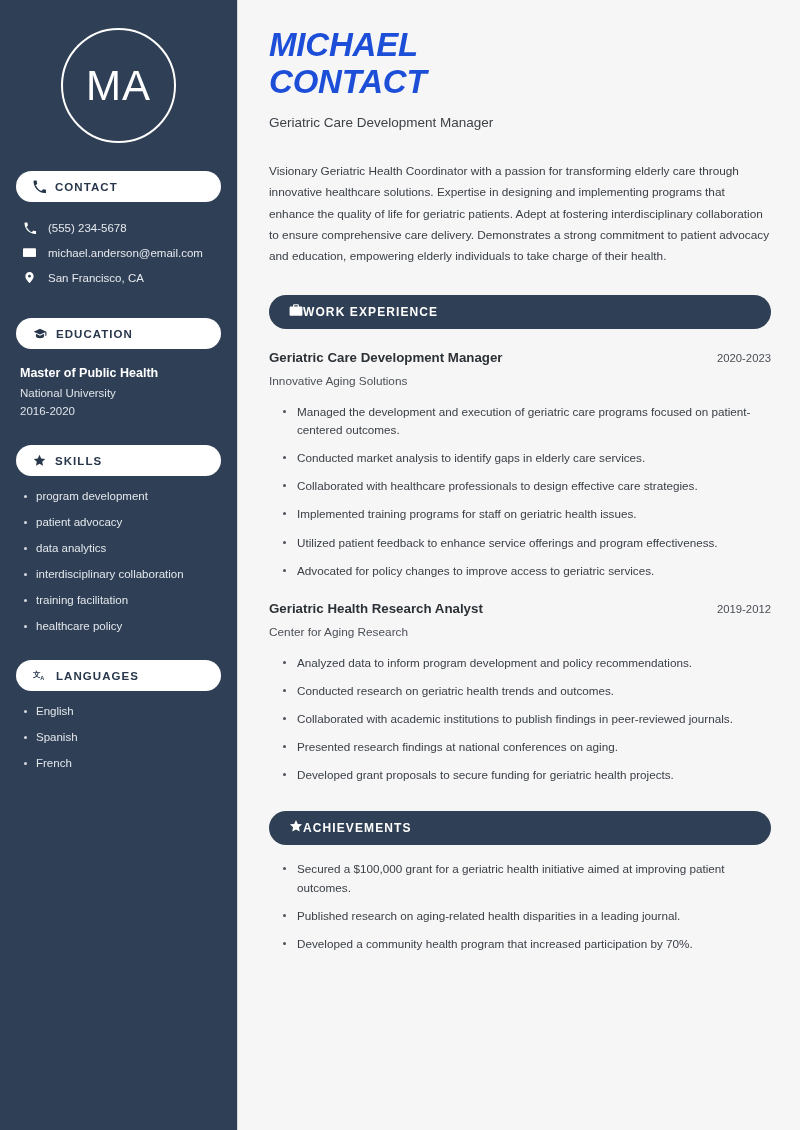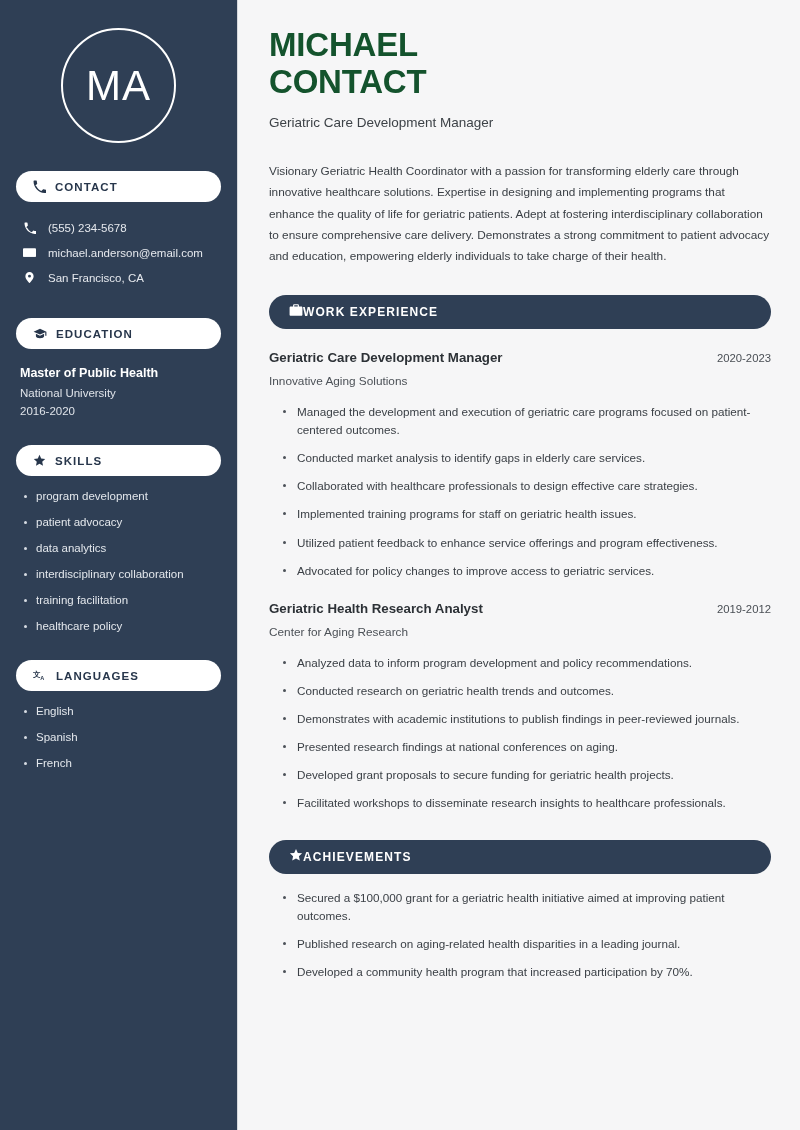--- a/index.html
+++ b/index.html
@@ -113,23 +113,24 @@
 
   
   .main {
     flex: 1;
     padding: 26px 29px 0 31px;
     background: #f6f6f7;
   }
   .name {
     font-size: 33px;
     font-weight: bold;
-    color: #14532d;
+    color: #1d4ed8;
     line-height: 1.13;
     letter-spacing: -0.2px;
+    font-style: italic;
   }
   .job-title {
     font-size: 13.5px;
     color: #3d4247;
     margin-top: 14px;
   }
   .summary {
     margin-top: 31px;
     font-size: 11.8px;
     line-height: 1.82;
@@ -335,24 +336,23 @@
 
     <div class="job">
       <div class="job-head">
         <span class="job-role">Geriatric Health Research Analyst</span>
         <span class="job-dates">2019-2012</span>
       </div>
       <div class="job-company">Center for Aging Research</div>
       <ul class="bullets wide">
         <li>Analyzed data to inform program development and policy recommendations.</li>
         <li>Conducted research on geriatric health trends and outcomes.</li>
-        <li>Demonstrates with academic institutions to publish findings in peer-reviewed journals.</li>
+        <li>Collaborated with academic institutions to publish findings in peer-reviewed journals.</li>
         <li>Presented research findings at national conferences on aging.</li>
         <li>Developed grant proposals to secure funding for geriatric health projects.</li>
-        <li>Facilitated workshops to disseminate research insights to healthcare professionals.</li>
       </ul>
     </div>
 
     <div class="sec-pill">
       <span class="icn">
         <svg width="14" height="14" viewBox="0 0 24 24" fill="#ffffff">
             <path d="M12 1.5l3.1 6.9 7.4.8-5.5 5 1.5 7.3L12 17.8 5.5 21.5 7 14.2l-5.5-5 7.4-.8L12 1.5z"></path>
           </svg>
       </span>
       <span class="sec-pill-label">ACHIEVEMENTS</span>

